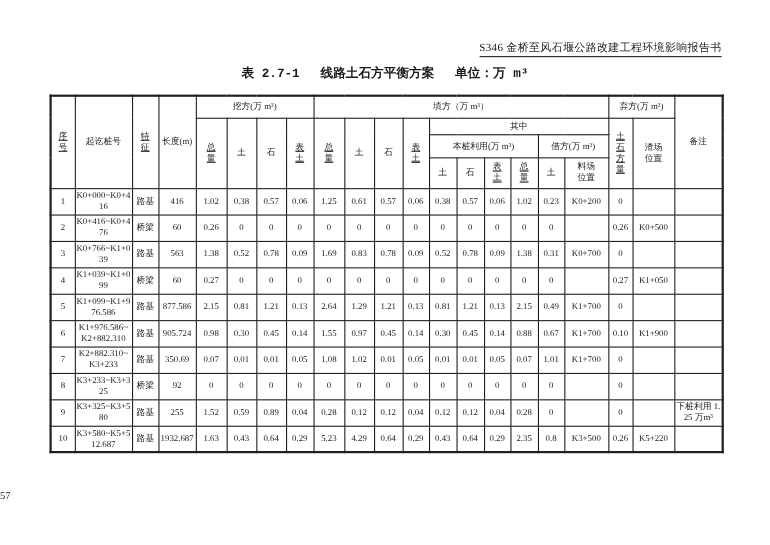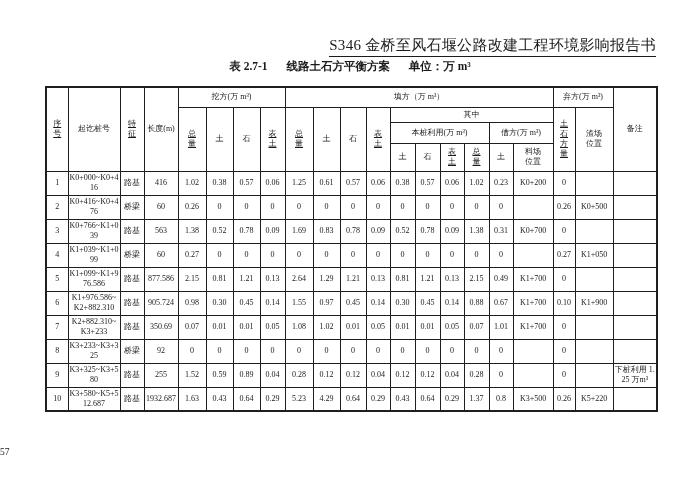--- a/index.html
+++ b/index.html
@@ -9,35 +9,35 @@
     width:700px; height:495px;
     background:#ffffff;
     font-family:"Liberation Serif","DejaVu Serif",serif;
     color:#1a1a1a;
     overflow:hidden;
     margin:0 auto;
   }
   .doc-header {
     position:absolute;
     top:36px; right:44px;
-    font-size:15px;
+    font-size:10px;
     letter-spacing:0.3px;
     border-bottom:1px solid #1a1a1a;
     padding-bottom:1px;
     white-space:nowrap;
   }
   .table-title {
     position:absolute;
     top:59px; left:0; width:100%;
     text-align:center;
     font-size:11.5px;
     font-weight:bold;
     white-space:nowrap;
   }
-  .table-title .seg { margin:0 8px; }
+  .table-title .seg { margin:0 8px;font-family:Liberation Mono, monospace; }
   table.ewt {
     position:absolute;
     top:86px; left:45px;
     width:612px;
     border-collapse:collapse;
     table-layout:fixed;
     font-size:8px;
     line-height:1.25;
   }
   table.ewt th, table.ewt td {
@@ -356,21 +356,21 @@
           <td>0.43</td>
           <td>0.64</td>
           <td>0.29</td>
           <td>5.23</td>
           <td>4.29</td>
           <td>0.64</td>
           <td>0.29</td>
           <td>0.43</td>
           <td>0.64</td>
           <td>0.29</td>
-          <td>1.37</td>
+          <td>2.35</td>
           <td>0.8</td>
           <td>K3+500</td>
           <td>0.26</td>
           <td>K5+220</td>
           <td class="cell-remark"></td>
         </tr>
       </tbody>
   </table>
 
   <div class="page-number">57</div>

